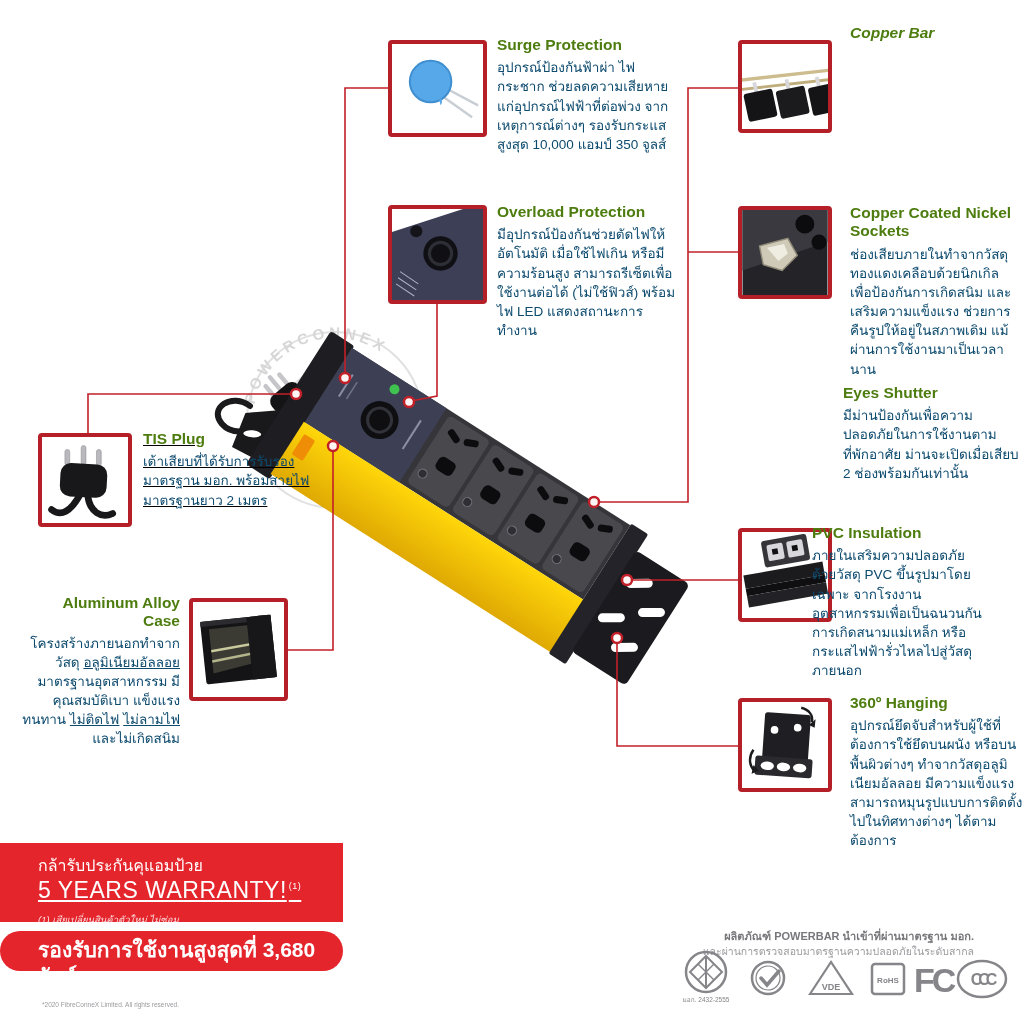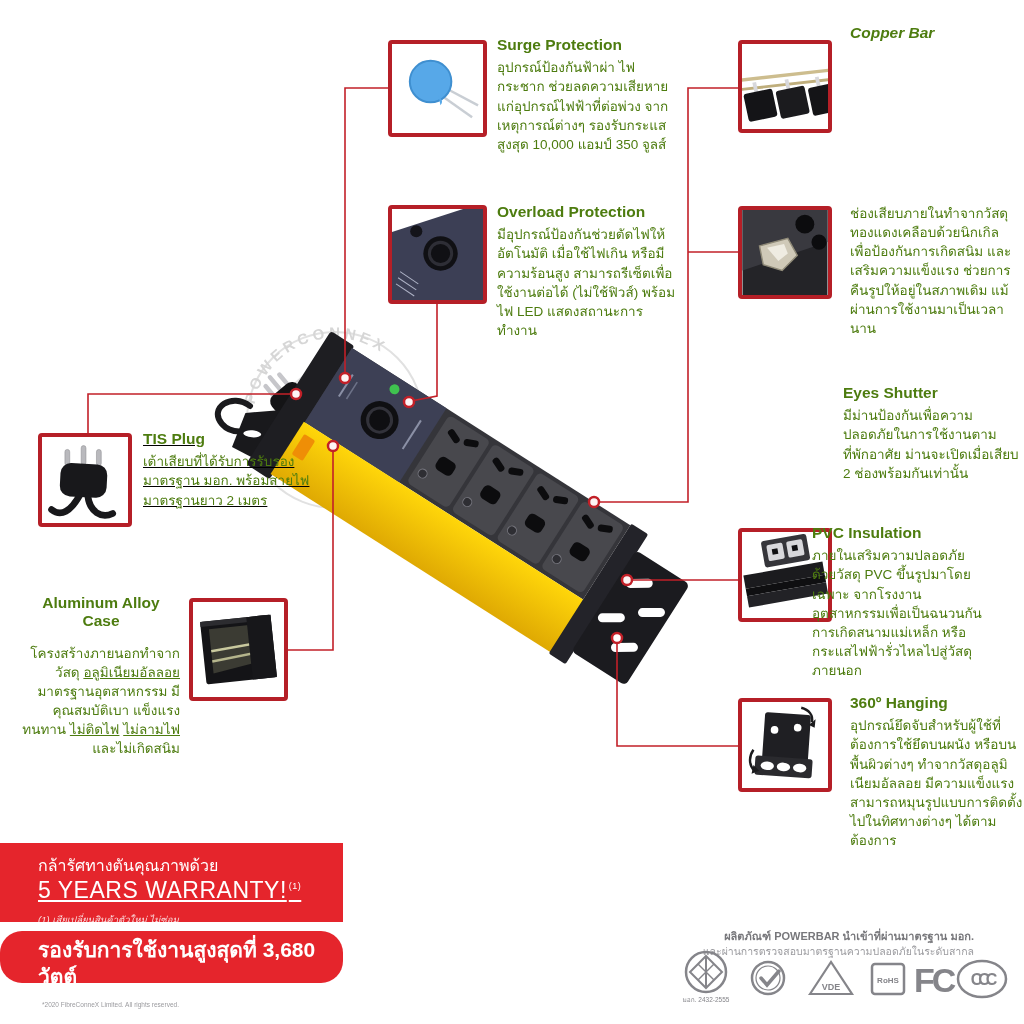--- a/index.html
+++ b/index.html
@@ -4,21 +4,21 @@
 <style>
   html,body{margin:0;padding:0;background:#ffffff;}
   #canvas{position:relative;width:1024px;height:1024px;background:#ffffff;overflow:hidden;
           font-family:"Liberation Sans","DejaVu Sans",sans-serif;}
   .abs{position:absolute;}
   .imgbox{position:absolute;border:4px solid #b51f27;border-radius:4px;background:#fff;
           box-sizing:border-box;overflow:hidden;}
   .imgbox svg{display:block;width:100%;height:100%;}
   .callout{position:absolute;}
   .co-title{font-weight:bold;font-size:15.5px;color:#4d7c0f;line-height:1.18;margin:0 0 4px 0;}
-  .co-body{font-size:13.5px;color:#4d7c0f;line-height:1.42;margin:0;}
+  .co-body{font-size:13.5px;color:#0c4a6e;line-height:1.42;margin:0;}
   .right-align{text-align:right;}
   .panel{position:absolute;background:#e5252c;color:#ffffff;box-sizing:border-box;}
   .p1-intro{font-size:16px;line-height:1.25;}
   .p1-headline{font-size:23px;font-weight:normal;text-decoration:underline;letter-spacing:.5px;line-height:1.25;}
   .p1-sup{font-size:9px;vertical-align:super;text-decoration:none;margin-left:2px;}
   .p1-note{font-size:9.5px;font-style:italic;opacity:.85;margin-top:7px;}
   .p2-text{font-size:21px;font-weight:bold;line-height:1.3;}
   .footer-note{position:absolute;font-size:6.5px;color:#9a9a9e;}
   .cert-head{position:absolute;text-align:right;line-height:1.4;}
   .cert-head .l1{font-size:11px;font-weight:bold;color:#77777b;}
@@ -259,60 +259,61 @@
   <div class="callout" style="left:497px;top:203px;width:182px;">
     <div class="co-title">Overload Protection</div>
     <div class="co-body">มีอุปกรณ์ป้องกันช่วยตัดไฟให้อัตโนมัติ เมื่อใช้ไฟเกิน หรือมีความร้อนสูง สามารถรีเซ็ตเพื่อใช้งานต่อได้ (ไม่ใช้ฟิวส์) พร้อมไฟ LED แสดงสถานะการทำงาน</div>
   </div>
 
   <div class="callout" style="left:850px;top:24px;width:168px;font-style:italic;">
     <div class="co-title">Copper Bar</div>
   </div>
 
   <div class="callout" style="left:850px;top:204px;width:164px;">
+    <div class="co-title">Copper Coated Nickel Sockets</div>
     <div class="co-body">ช่องเสียบภายในทำจากวัสดุทองแดงเคลือบด้วยนิกเกิล เพื่อป้องกันการเกิดสนิม และเสริมความแข็งแรง ช่วยการคืนรูปให้อยู่ในสภาพเดิม แม้ผ่านการใช้งานมาเป็นเวลานาน</div>
   </div>
 
   <div class="callout" style="left:843px;top:384px;width:178px;">
     <div class="co-title">Eyes Shutter</div>
     <div class="co-body">มีม่านป้องกันเพื่อความปลอดภัยในการใช้งานตามที่พักอาศัย ม่านจะเปิดเมื่อเสียบ 2 ช่องพร้อมกันเท่านั้น</div>
   </div>
 
   <div class="callout" style="left:143px;top:430px;width:168px;text-decoration:underline;">
     <div class="co-title">TIS Plug</div>
     <div class="co-body">เต้าเสียบที่ได้รับการรับรองมาตรฐาน มอก. พร้อมสายไฟมาตรฐานยาว 2 เมตร</div>
   </div>
 
   <div class="callout right-align" style="left:22px;top:594px;width:158px;">
-    <div class="co-title" style="margin-bottom:13px;text-align:center;">
+    <div class="co-title" style="margin-bottom:3px;">
       <span>Aluminum Alloy</span><br>
       <span>Case</span>
     </div>
     <div class="co-body"><span>โครงสร้างภายนอกทำจากวัสดุ </span><span style="text-decoration: underline;">อลูมิเนียมอัลลอย</span><span> มาตรฐานอุตสาหกรรม มีคุณสมบัติเบา แข็งแรง ทนทาน </span><span style="text-decoration: underline;">ไม่ติดไฟ</span><span> </span><span style="text-decoration: underline;">ไม่ลามไฟ</span><span> และไม่เกิดสนิม</span></div>
   </div>
 
   <div class="callout" style="left:812px;top:524px;width:172px;">
     <div class="co-title">PVC Insulation</div>
     <div class="co-body">ภายในเสริมความปลอดภัยด้วยวัสดุ PVC ขึ้นรูปมาโดยเฉพาะ จากโรงงานอุตสาหกรรมเพื่อเป็นฉนวนกันการเกิดสนามแม่เหล็ก หรือกระแสไฟฟ้ารั่วไหลไปสู่วัสดุภายนอก</div>
   </div>
 
   <div class="callout" style="left:850px;top:694px;width:176px;">
     <div class="co-title">360º Hanging</div>
     <div class="co-body">อุปกรณ์ยึดจับสำหรับผู้ใช้ที่ต้องการใช้ยึดบนผนัง หรือบนพื้นผิวต่างๆ ทำจากวัสดุอลูมิเนียมอัลลอย มีความแข็งแรง สามารถหมุนรูปแบบการติดตั้งไปในทิศทางต่างๆ ได้ตามต้องการ</div>
   </div>
 
   <div class="panel" style="left:0;top:843px;width:343px;height:79px;padding:13px 10px 0 38px;">
-    <div class="p1-intro">กล้ารัศทางตันคุณภาพด้วย</div>
+    <div class="p1-intro">กล้ารับประกันคุแอมป้วย</div>
     <div class="p1-headline">
       <span>5 YEARS WARRANTY!</span><span class="p1-sup">(1)</span>
     </div>
     <div class="p1-note">(1) เสียเปลี่ยนสินค้าตัวใหม่ ไม่ซ่อม</div>
   </div>
 
-  <div class="panel" style="left:0;top:931px;width:343px;height:52px;padding:5px 10px 0 38px;border-radius:22px;">
+  <div class="panel" style="left:0;top:931px;width:343px;height:40px;padding:5px 10px 0 38px;border-radius:22px;">
     <div class="p2-text">
       <span>รองรับการใช้งานสูงสุดที่ 3,680 วัตต์</span><br>
       <span>16 แอมป์ 250VAC</span>
     </div>
   </div>
 
   <div class="footer-note" style="left:42px;top:1001px;">*2020 FibreConneX Limited. All rights reserved.</div>
 
   <div class="cert-head" style="right:50px;top:929px;width:420px;">
     <div class="l1">ผลิตภัณฑ์ POWERBAR นำเข้าที่ผ่านมาตรฐาน มอก.</div>

